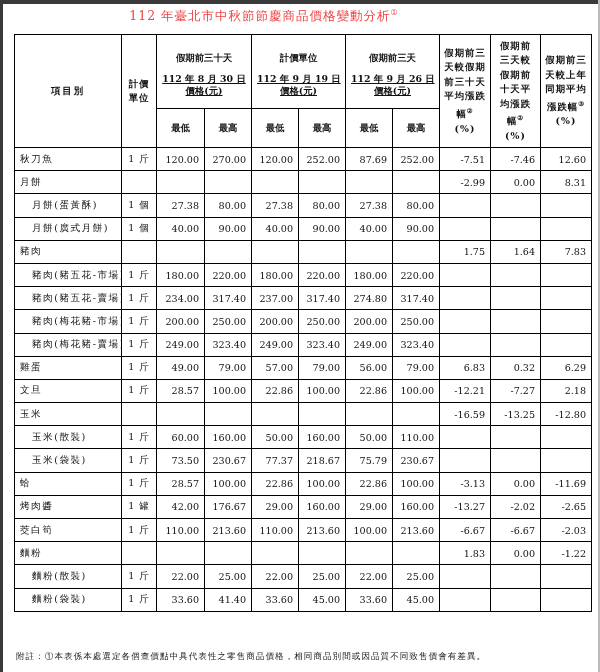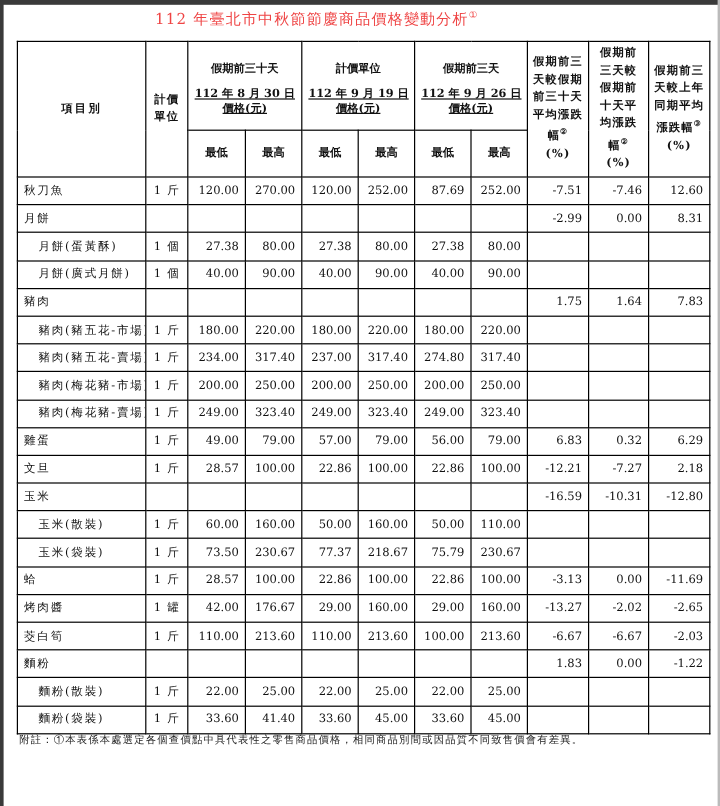--- a/index.html
+++ b/index.html
@@ -32,21 +32,21 @@
   .pct-h { white-space:normal !important; line-height:14.5px !important; padding:2px 4px !important; letter-spacing:1px; }
   .pct-h sup { font-size:6.5px; }
   td.item { text-align:left; letter-spacing:1.5px; font-size:9px; }
   td.item.sub { padding-left:17px;margin-left:37px; }
   td.unit { text-align:center; font-size:9px; letter-spacing:1px; }
   td.num { text-align:right; padding-right:5px; }
   .notes {
     position:absolute; left:16px; top:611px; width:580px;
     font-size:8.6px; line-height:13.5px; color:#222; letter-spacing:1px;
   }
-  .notes .row { white-space:nowrap; }
+  .notes .row { white-space:nowrap;margin-top:39px; }
   .notes .ind { padding-left:41px; }
 </style>
 </head>
 <body>
 
 <div class="topbar"></div>
 <div class="leftbar"></div>
 <div class="rightbar"></div>
 
 <div class="title">
@@ -246,21 +246,21 @@
       <tr>
         <td class="item">玉米</td>
         <td class="unit"></td>
         <td class="num"></td>
         <td class="num"></td>
         <td class="num"></td>
         <td class="num"></td>
         <td class="num"></td>
         <td class="num"></td>
         <td class="num">-16.59</td>
-        <td class="num">-10.31</td>
+        <td class="num">-13.25</td>
         <td class="num">-12.80</td>
       </tr>
       <tr>
         <td class="item sub">玉米(散裝)</td>
         <td class="unit">1 斤</td>
         <td class="num">60.00</td>
         <td class="num">160.00</td>
         <td class="num">50.00</td>
         <td class="num">160.00</td>
         <td class="num">50.00</td>

